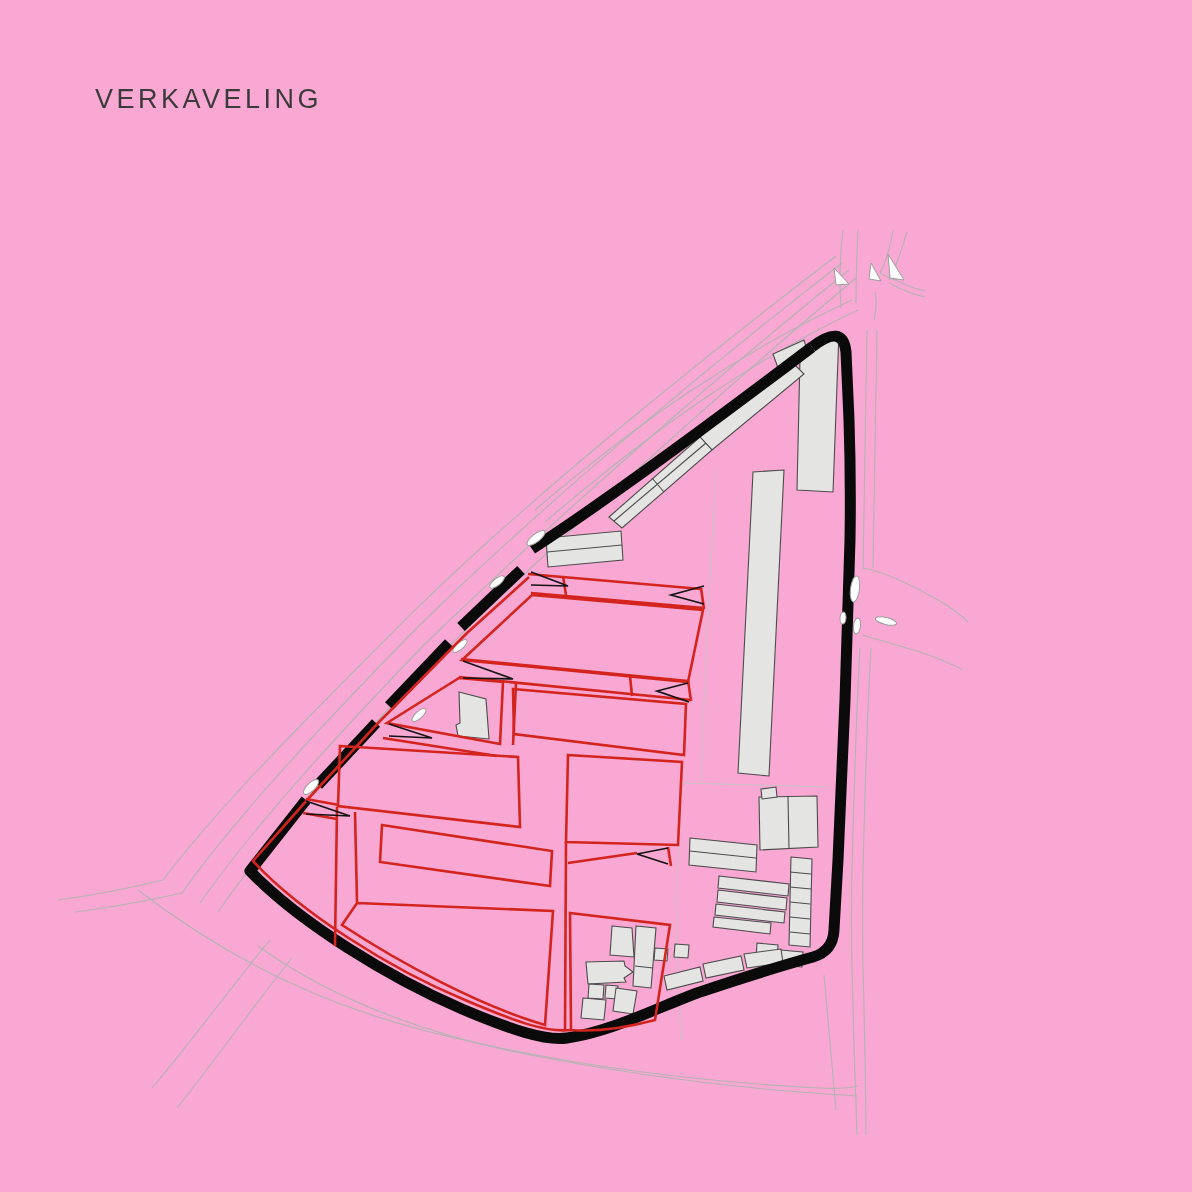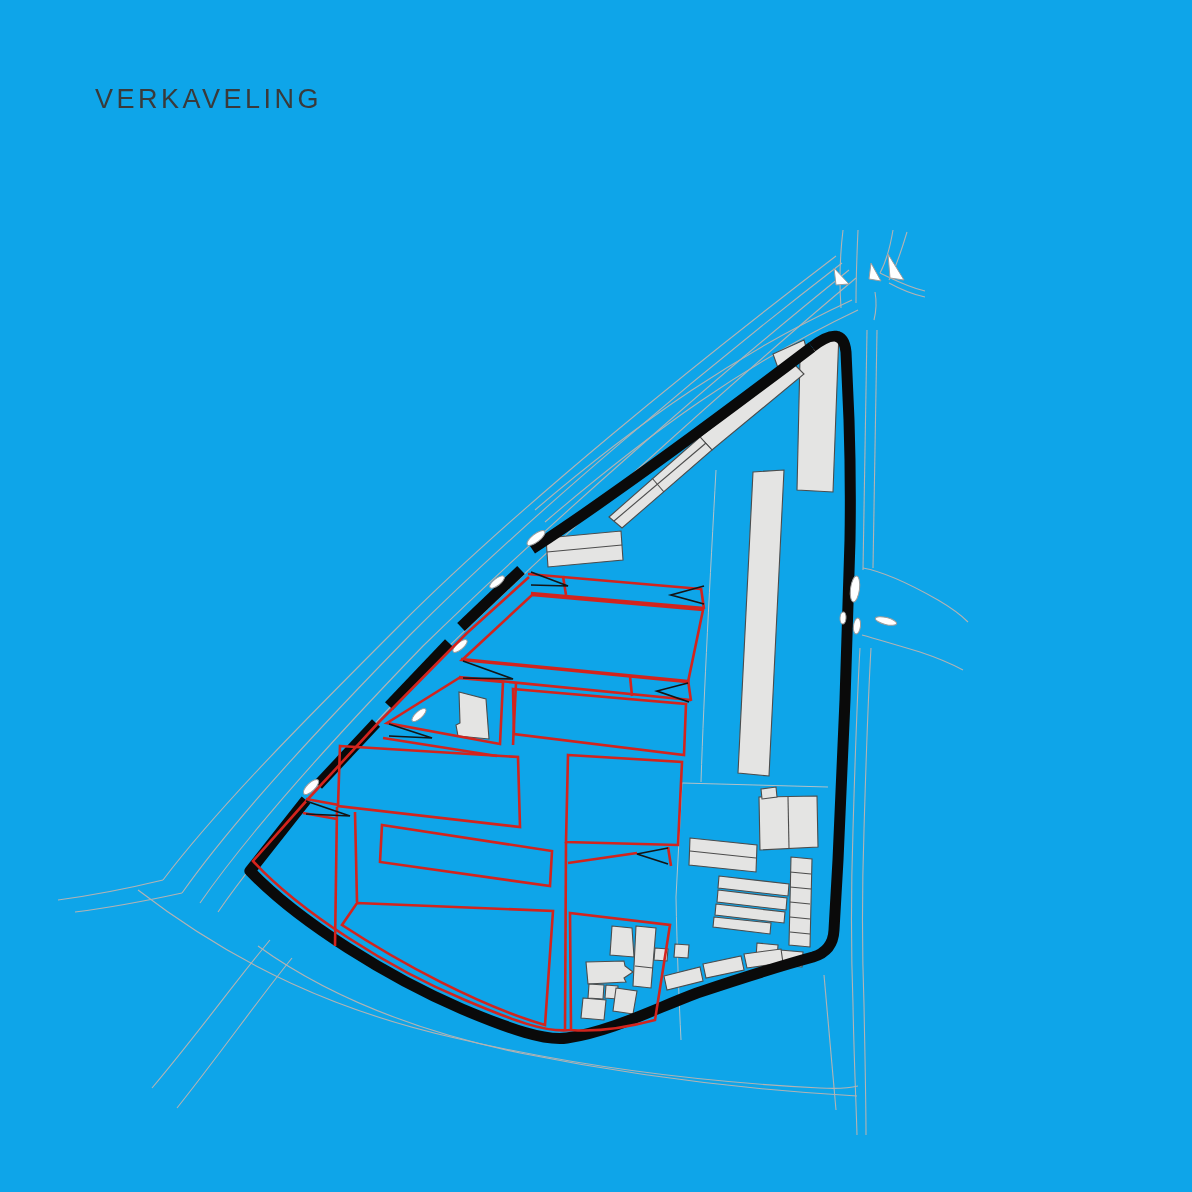--- a/index.html
+++ b/index.html
@@ -1,16 +1,16 @@
 <!DOCTYPE html>
 <html><head>
 <meta charset="utf-8">
 <style>
   html,body{margin:0;padding:0;background:#ffffff;}
-  #stage{position:relative;width:1192px;height:1192px;background:#0ea5e9;overflow:hidden;
+  #stage{position:relative;width:1192px;height:1192px;background:#f9a8d4;overflow:hidden;
          font-family:"Liberation Sans","DejaVu Sans",sans-serif;}
   #plan{position:absolute;left:0;top:0;}
   .page-title{position:absolute;left:95px;top:84px;font-size:27px;font-weight:300;
               letter-spacing:3.5px;color:#3a3a3a;}
 </style>
 </head>
 <body>
 
 <div id="stage">
   <div class="page-title">VERKAVELING</div>

